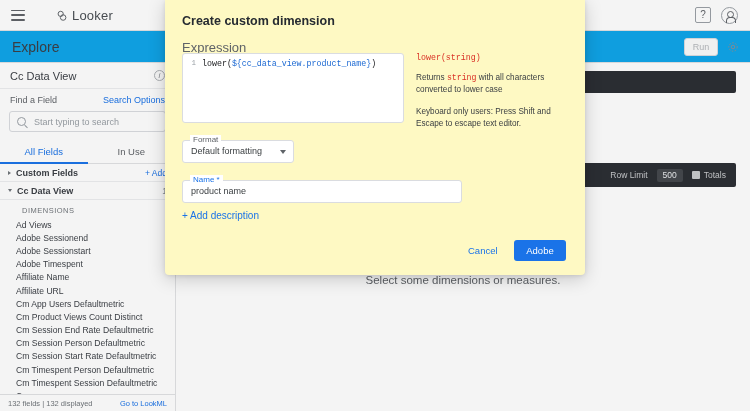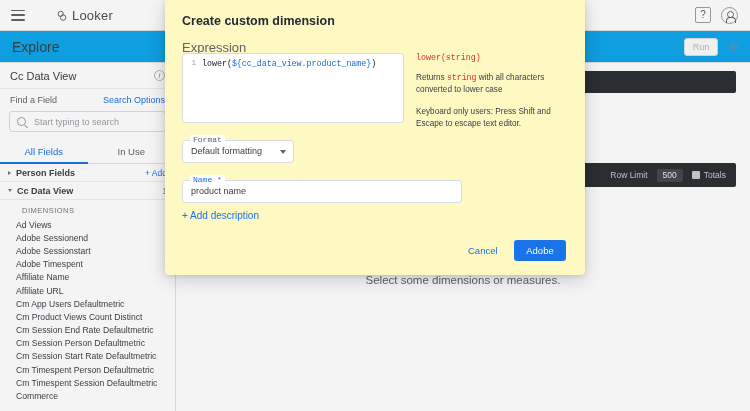--- a/index.html
+++ b/index.html
@@ -251,21 +251,21 @@
   .help-body { font-size: 8.2px; color: #3c4043; line-height: 1.45; margin-bottom: 10px; }
   .help-body .tkn { color: #d93025; font-family: "Liberation Mono", monospace; }
   .help-note { font-size: 8.2px; color: #3c4043; line-height: 1.45; }
 
   .fieldset {
     position: absolute; border: 1px solid #dadce0; border-radius: 3px;
     background: #fff;
   }
   .fs-legend {
     position: absolute; top: -6px; left: 7px; background: #fff;
-    padding: 0 3px; font-size: 8px; color: #5f6368; font-family: Liberation Mono, monospace;
+    padding: 0 3px; font-size: 8px; color: #5f6368;
   }
   .fs-legend.req { color: #1a73e8; }
   .format-fs { top: 140px; left: 17px; width: 112px; height: 23px; }
   .format-val {
     position: absolute; top: 5px; left: 8px; font-size: 9px; color: #3c4043;
   }
   .chev {
     position: absolute; right: 7px; top: 9px; width: 0; height: 0;
     border-left: 3.5px solid transparent; border-right: 3.5px solid transparent;
     border-top: 4px solid #5f6368;
@@ -334,21 +334,21 @@
       <span class="mag"></span>
       <input value="" placeholder="Start typing to search" style="">
     </div>
     <div class="sb-tabs">
       <div class="sb-tab active">All Fields</div>
       <div class="sb-tab">In Use</div>
     </div>
 
     <div class="sb-section">
       <span class="caret"></span>
-      <span>Person Fields</span>
+      <span>Custom Fields</span>
       <span class="addlink">+ Add</span>
     </div>
     <div class="sb-section">
       <span class="caret down"></span>
       <span>Cc Data View</span>
       <span class="cnt">1</span>
     </div>
 
     <div class="field-list">
       <div class="dim-label">DIMENSIONS</div>
@@ -361,20 +361,24 @@
       <div class="field-item">Cm App Users Defaultmetric</div>
       <div class="field-item">Cm Product Views Count Distinct</div>
       <div class="field-item">Cm Session End Rate Defaultmetric</div>
       <div class="field-item">Cm Session Person Defaultmetric</div>
       <div class="field-item">Cm Session Start Rate Defaultmetric</div>
       <div class="field-item">Cm Timespent Person Defaultmetric</div>
       <div class="field-item">Cm Timespent Session Defaultmetric</div>
       <div class="field-item">Commerce</div>
     </div>
 
+    <div class="sb-footer">
+      <span>132 fields | 132 displayed</span>
+      <span class="lookml">Go to LookML</span>
+    </div>
   </div>
 
   <div class="canvas">
     <div class="dark-bar"></div>
     <div class="dark-bar2">
       <span class="row-limit-label">Row Limit</span>
       <span class="row-limit-val">500</span>
       <span class="totals-chk">
         <span class="totals-box"></span>
         <span>Totals</span>

